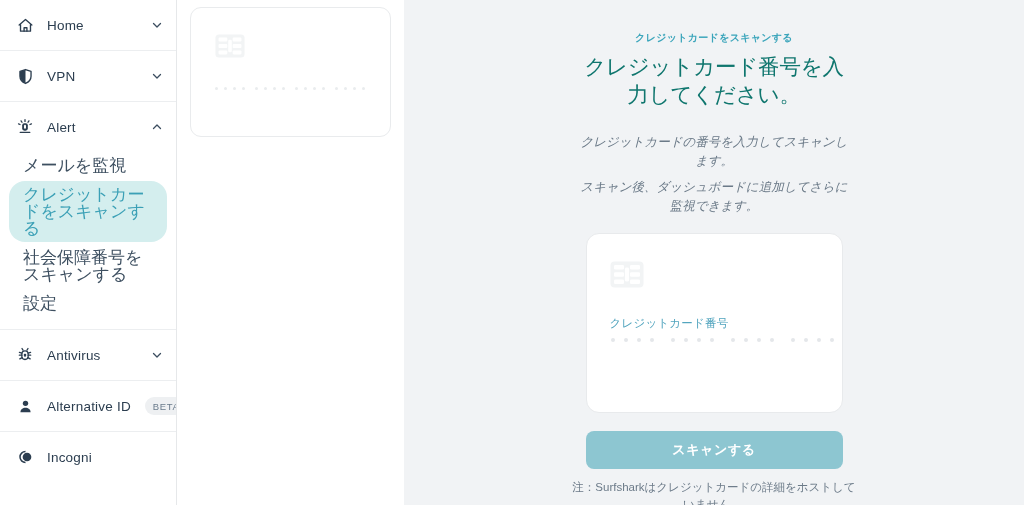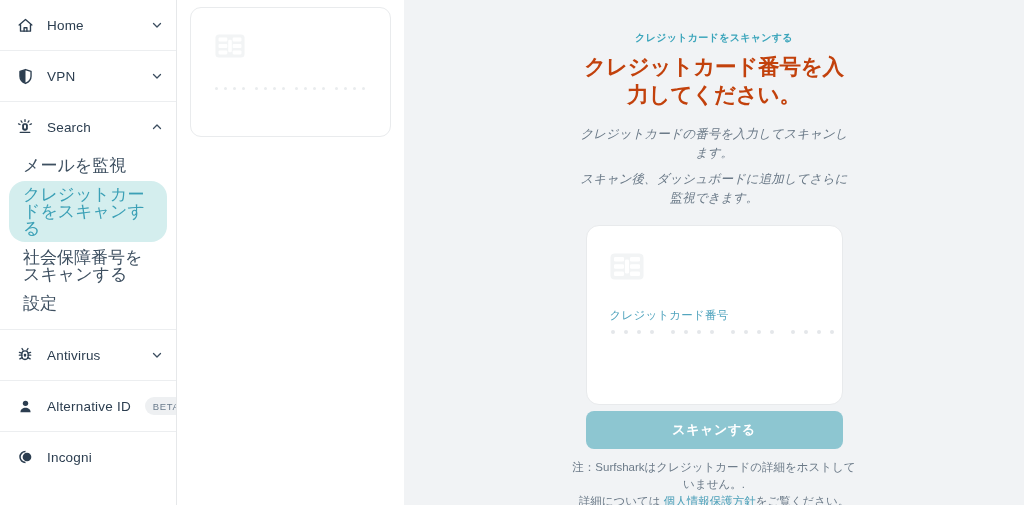--- a/index.html
+++ b/index.html
@@ -146,24 +146,24 @@
   }
   .eyebrow {
     font-size: 10px;
     font-weight: bold;
     color: #3ba5bb;
     letter-spacing: .3px;
     margin: 0 0 8px 0;
   }
   .title {
     font-size: 21.5px;
-    font-weight: bold;
+    font-weight: normal;
     line-height: 28px;
-    color: #c2410c;
-    margin: 0 8px 16px 8px;
+    color: #0f766e;
+    margin: 0 8px 24px 8px;
     letter-spacing: -.2px;
   }
   .subtitle {
     font-size: 12.5px;
     line-height: 19px;
     color: #6b7a88;
     margin: 0 6px 2px 6px;
     font-style: italic;
   }
   .subtitle.second { margin-top: 7px; }
@@ -215,21 +215,21 @@
     background: #e9ecee;
   }
   .dot-grp.sm { gap: 5px; }
   .ghost-dots .dot-grp { gap: 6px; }
   .ghost-dots { gap: 10px; }
 
   .scan-btn {
     display: block;
     width: 257px;
     height: 38px;
-    margin: 6px auto 0;
+    margin: 18px auto 0;
     background: #8dc6d1;
     border: none;
     border-radius: 8px;
     color: #ffffff;
     font-size: 13px;
     font-weight: bold;
     font-family: "Liberation Sans", "DejaVu Sans", sans-serif;
     letter-spacing: .6px;
     cursor: pointer;
   }
@@ -293,21 +293,21 @@
             <rect x="8.6" y="7.4" width="6.8" height="9" rx="2.6" fill="currentColor" stroke="none"></rect>
             <rect x="10.8" y="9.4" width="2.4" height="4.6" rx="1.2" fill="#ffffff" stroke="none"></rect>
             <path d="M6.2 18.4h11.6"></path>
             <path d="M12 3.2v2.1"></path>
               <path d="M7.3 4.6 8.4 6.3"></path>
               <path d="M16.7 4.6 15.6 6.3"></path>
             <path d="M4.3 8.2 6 9"></path>
               <path d="M19.7 8.2 18 9"></path>
           </svg>
         </span>
-        <span class="nav-label">Search</span>
+        <span class="nav-label">Alert</span>
         <span class="chev">
           <svg width="14" height="14" viewBox="0 0 24 24" fill="none" stroke="currentColor" stroke-width="2.2" stroke-linecap="round" stroke-linejoin="round">
               <path d="M6 14.5 12 8.5 18 14.5"></path>
             </svg>
         </span>
       </div>
       <div class="sub-list">
         <div class="sub-item">メールを監視</div>
         <div class="sub-item active">クレジットカードをスキャンする</div>
         <div class="sub-item">社会保障番号をスキャンする</div>

